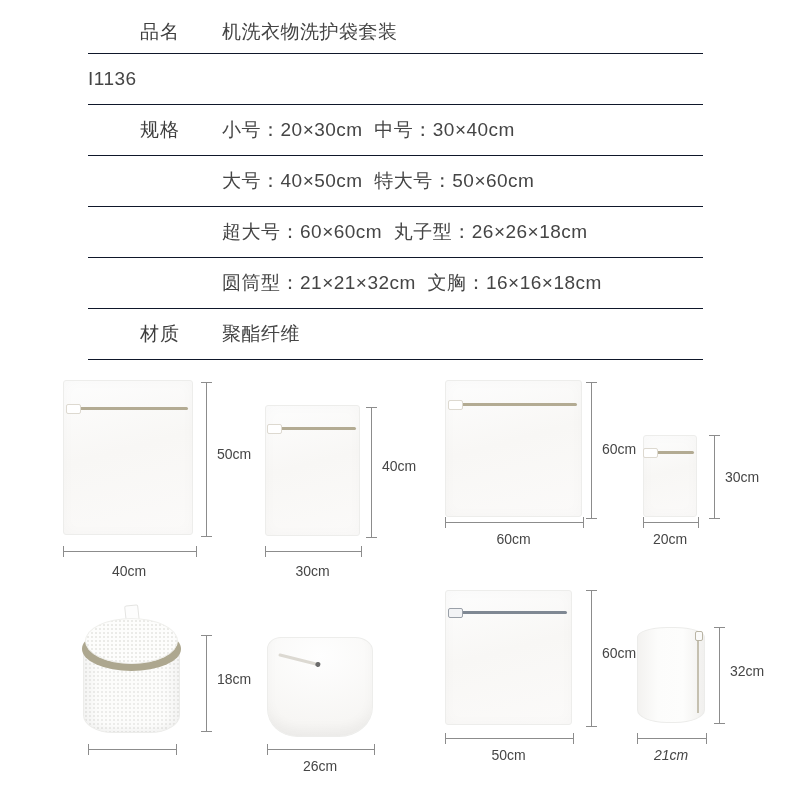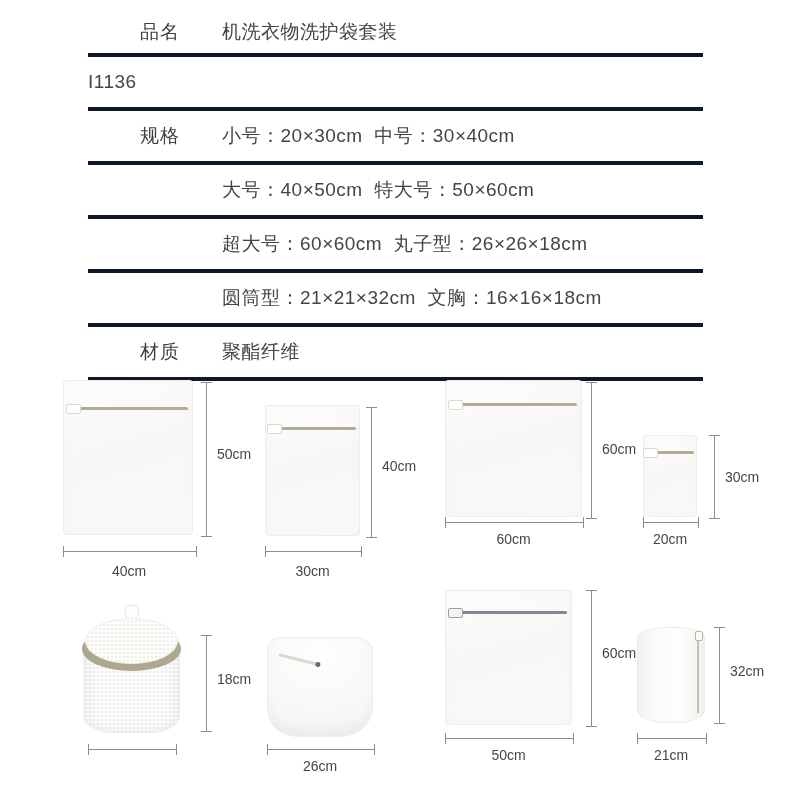--- a/index.html
+++ b/index.html
@@ -1,21 +1,21 @@
 <!DOCTYPE html>
 <html><head>
 <meta charset="utf-8">
 <style>
   html,body{margin:0;padding:0;background:#fff;}
   .page{position:relative;width:800px;height:800px;background:#ffffff;overflow:hidden;
         font-family:"Liberation Sans","DejaVu Sans",sans-serif;color:#424242;}
 
   
   .spec-table{position:absolute;left:88px;top:11px;width:615px;}
-  .spec-row{display:flex;align-items:center;height:50px;border-bottom:4px solid #0f172a;}
+  .spec-row{display:flex;align-items:center;height:50px;border-bottom:1px solid #0f172a;}
   .spec-row:first-child{height:42px;}
   .spec-label{width:134px;padding-left:52px;box-sizing:border-box;font-size:19px;
               letter-spacing:1px;color:#3f3f3f;flex:none;}
   .spec-value{font-size:19px;color:#454545;letter-spacing:0.5px;white-space:pre;}
 
   
   .dim-v{position:absolute;width:11px;border-top:1px solid #8c8c8c;border-bottom:1px solid #8c8c8c;}
   .dim-v::before{content:"";position:absolute;left:5px;top:0;bottom:0;width:1px;background:#8c8c8c;}
   .dim-h{position:absolute;height:11px;border-left:1px solid #8c8c8c;border-right:1px solid #8c8c8c;}
   .dim-h::before{content:"";position:absolute;top:5px;left:0;right:0;height:1px;background:#8c8c8c;}
@@ -159,16 +159,16 @@
     <span class="dim-label" style="left:602px;top:645px;">60cm</span>
     <div class="dim-h" style="left:445px;top:733px;width:127px;"></div>
     <span class="dim-label center" style="left:445px;top:747px;width:127px;">50cm</span>
 
     <div class="bag-cyl" style="left:637px;top:627px;width:68px;height:96px;">
       <div class="zip-vert"></div>
     </div>
     <div class="dim-v" style="left:714px;top:627px;height:95px;"></div>
     <span class="dim-label" style="left:730px;top:663px;">32cm</span>
     <div class="dim-h" style="left:637px;top:733px;width:68px;"></div>
-    <span class="dim-label center" style="left:637px;top:747px;width:68px;">21cm</span>
+    <span class="dim-label center" style="left:637px;top:747px;width:68px;font-style:italic;">21cm</span>
 
   </div>
 </div>
 
 </body></html>

